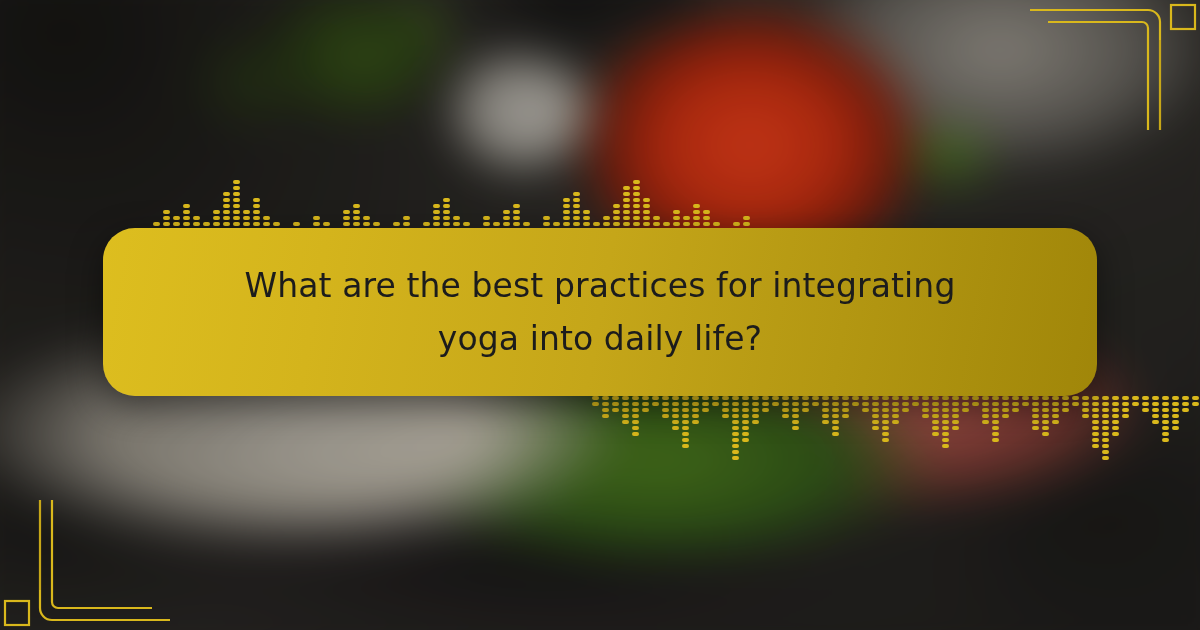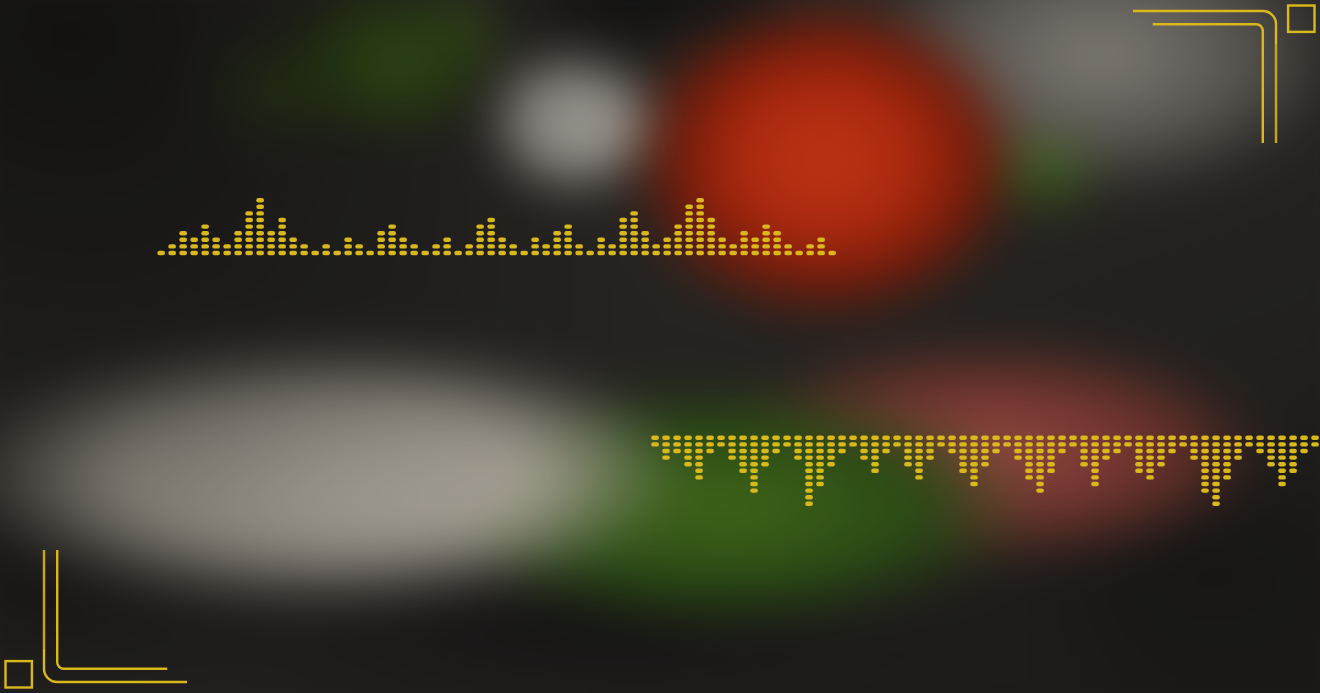--- a/index.html
+++ b/index.html
@@ -466,20 +466,23 @@
       <div class="wbar">
         <div class="wdot" style="background: rgb(217, 184, 28);"></div>
         <div class="wdot" style="background: rgb(217, 184, 28);"></div>
         <div class="wdot" style="background: rgb(217, 184, 28);"></div>
       </div>
       <div class="wbar">
         <div class="wdot" style="background: rgb(217, 184, 28);"></div>
       </div>
     </div>
 
+  <div id="question-card">
+    <div id="question-text">What are the best practices for integrating yoga into daily life?</div>
+  </div>
 
   <div class="wave" id="wave-bottom">
       <div class="wbar">
         <div class="wdot" style="background: rgb(217, 184, 28);"></div>
         <div class="wdot" style="background: rgb(217, 184, 28);"></div>
       </div>
       <div class="wbar">
         <div class="wdot" style="background: rgb(217, 184, 28);"></div>
         <div class="wdot" style="background: rgb(217, 184, 28);"></div>
         <div class="wdot" style="background: rgb(217, 184, 28);"></div>

